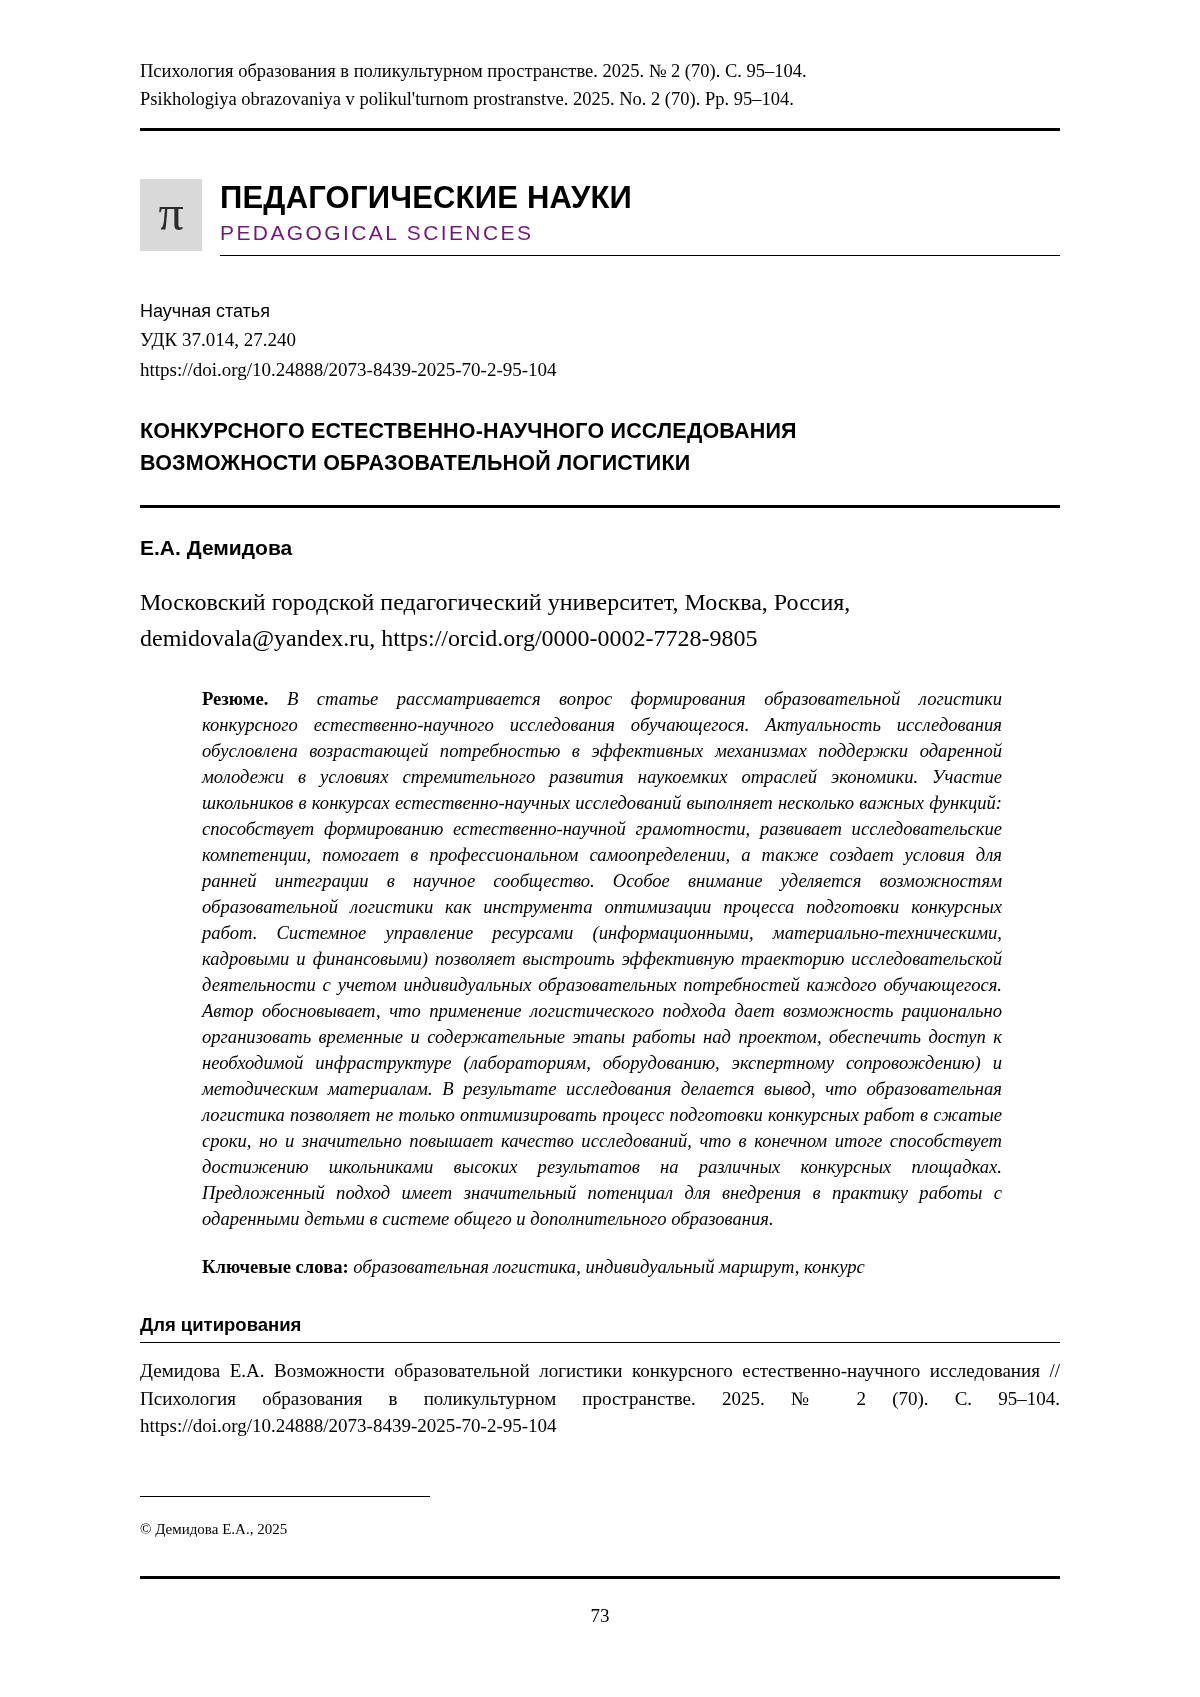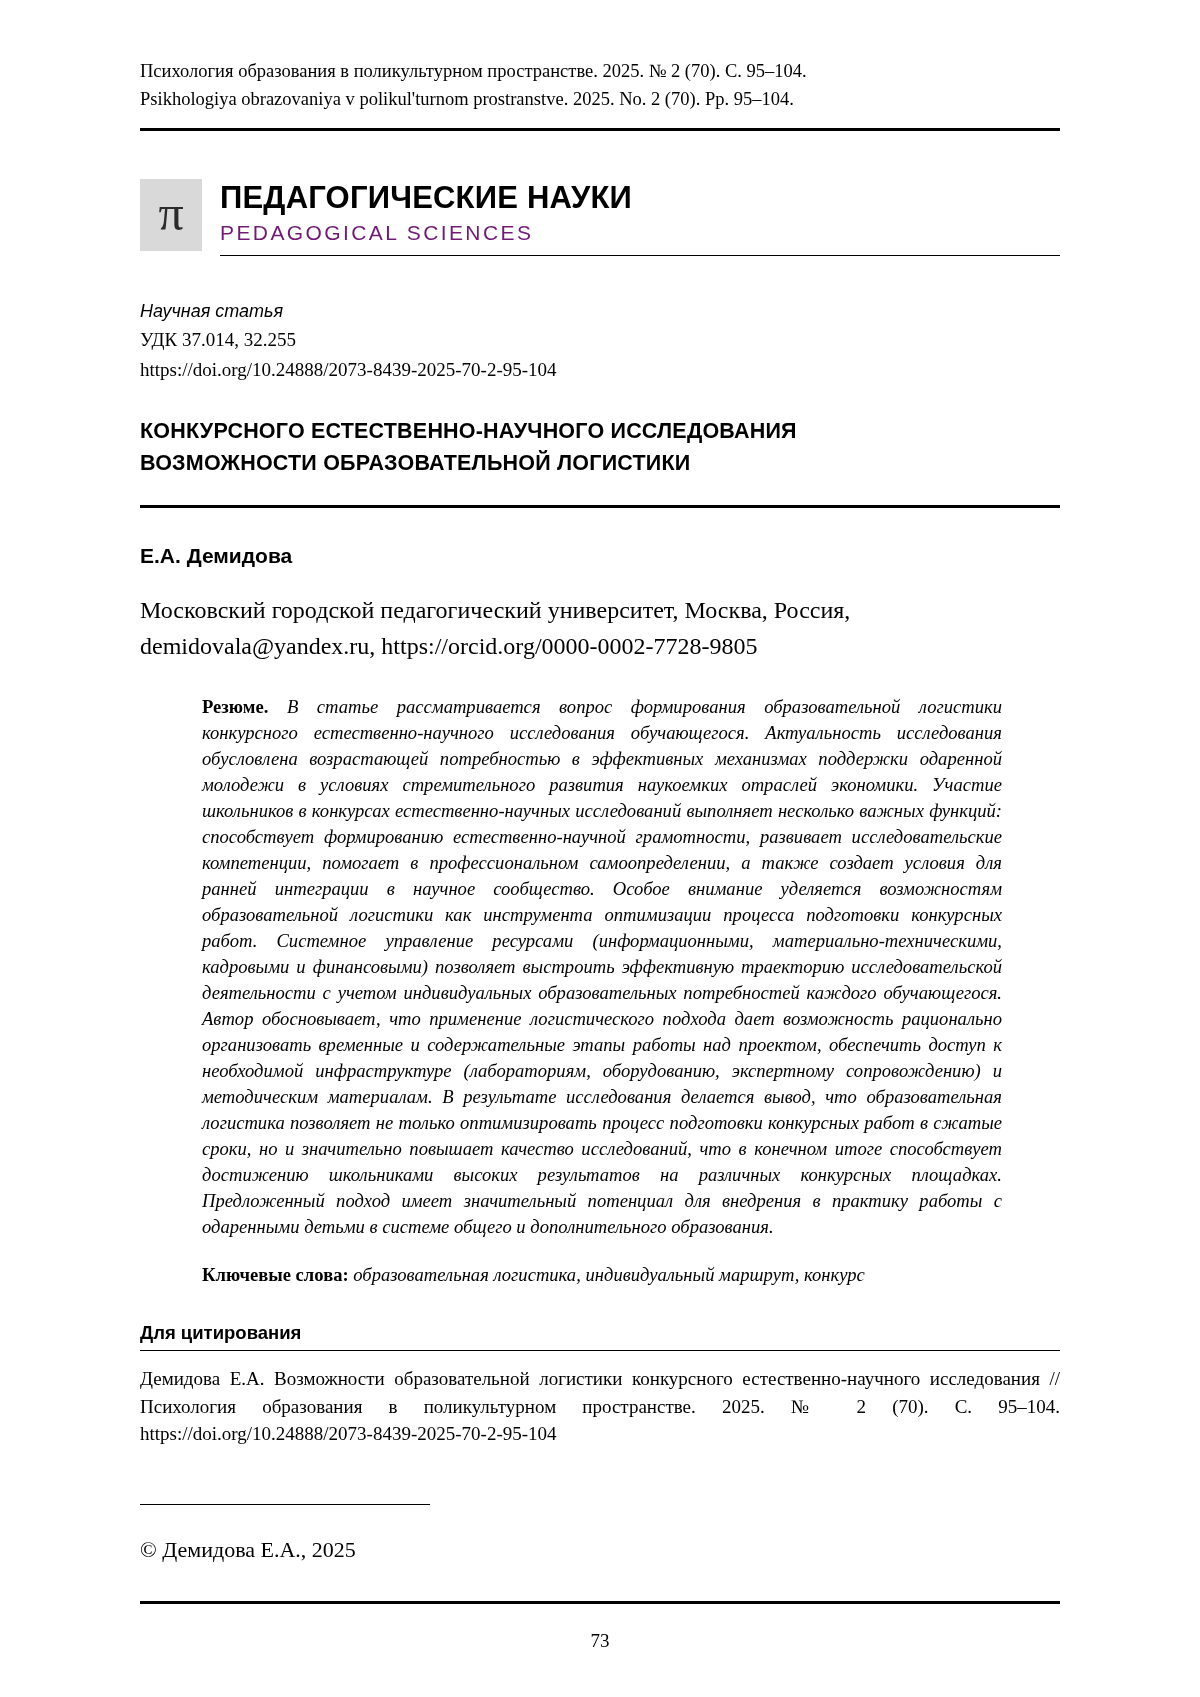--- a/index.html
+++ b/index.html
@@ -87,21 +87,20 @@
 
   
   .meta {
     margin-top: 42px;
     font-size: 19px;
     line-height: 1.55;
   }
   .meta .line-sans {
     font-family: "Liberation Sans", sans-serif;
     font-size: 18px;
-    font-style: italic;
   }
 
   
   .article-title {
     font-family: "Liberation Sans", sans-serif;
     font-weight: bold;
     font-size: 21.5px;
     line-height: 1.45;
     margin-top: 32px;
     letter-spacing: 0.2px;
@@ -109,21 +108,21 @@
   .title-rule {
     border-bottom: 3px solid #000;
     margin-top: 26px;
   }
 
   
   .author {
     font-family: "Liberation Sans", sans-serif;
     font-weight: bold;
     font-size: 21px;
-    margin-top: 36px;
+    margin-top: 28px;
   }
   .affiliation {
     font-size: 24px;
     line-height: 1.5;
     margin-top: 24px;
   }
 
   
   .abstract {
     margin: 30px 0 12px 62px;
@@ -168,22 +167,22 @@
     text-align: justify;
   }
 
   
   .copy-rule {
     width: 290px;
     border-bottom: 1.5px solid #000;
     margin-top: 56px;
   }
   .copyright {
-    margin-top: 32px;
-    font-size: 22px;
+    margin-top: 24px;
+    font-size: 15px;
   }
 
   
   .footer-rule {
     border-bottom: 3px solid #000;
     margin-top: 38px;
   }
   .page-number {
     text-align: center;
     font-size: 19px;
@@ -207,21 +206,21 @@
     </div>
     <div class="section-titles">
       <div class="section-title-ru">ПЕДАГОГИЧЕСКИЕ НАУКИ</div>
       <div class="section-title-en">PEDAGOGICAL SCIENCES</div>
       <div class="section-rule"></div>
     </div>
   </div>
 
   <div class="meta">
     <div class="line-sans">Научная статья</div>
-    <div>УДК 37.014, 32.255</div>
+    <div>УДК 37.014, 27.240</div>
     <div>https://doi.org/10.24888/2073-8439-2025-70-2-95-104</div>
   </div>
 
   <div class="article-title">
     <div>КОНКУРСНОГО ЕСТЕСТВЕННО-НАУЧНОГО ИССЛЕДОВАНИЯ</div>
     <div>ВОЗМОЖНОСТИ ОБРАЗОВАТЕЛЬНОЙ ЛОГИСТИКИ</div>
   </div>
   <div class="title-rule"></div>
 
   <div class="author">Е.А. Демидова</div>

